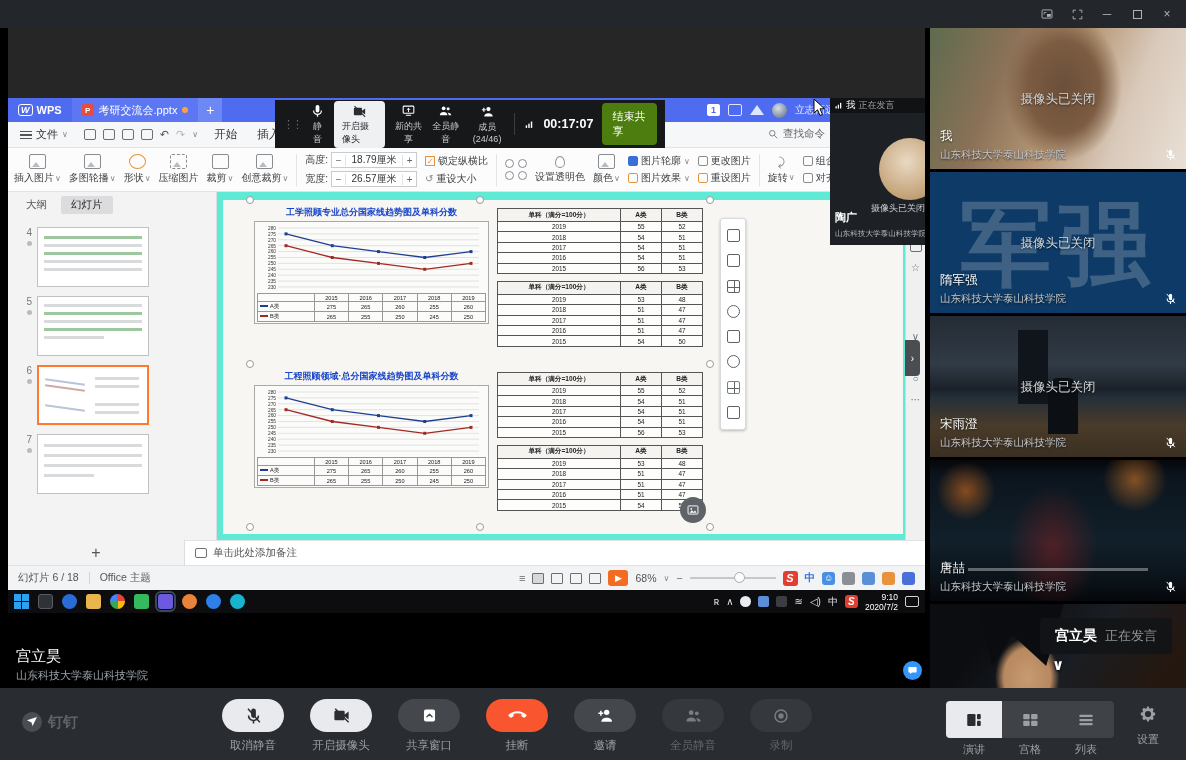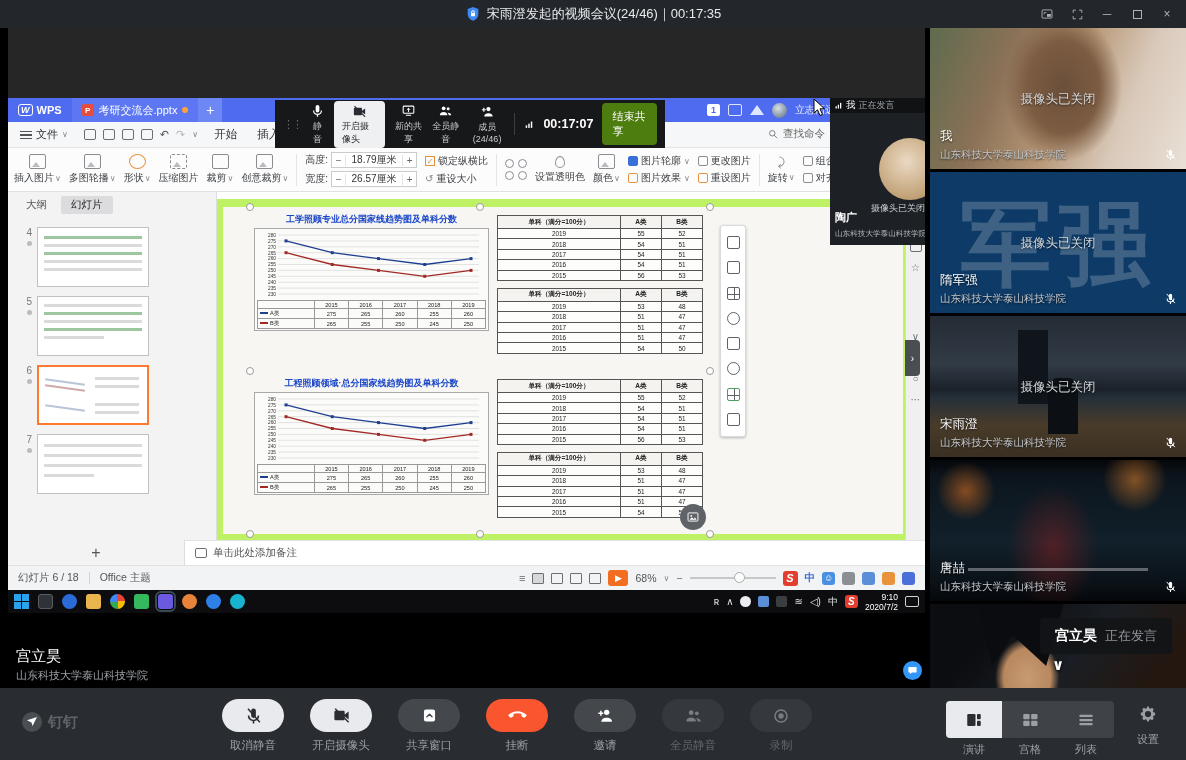--- a/index.html
+++ b/index.html
@@ -89,21 +89,21 @@
   .thumbrow{display:flex;align-items:flex-start;gap:5px;margin:9px 6px 0 10px;}
   .tnum{width:14px;text-align:right;color:#777;font-size:10px;display:flex;flex-direction:column;align-items:flex-end;gap:3px;}
   .tstar{width:5px;height:5px;border-radius:50%;background:#b9bcbf;}
   .thumb{width:112px;height:60px;background:#fff;border:1px solid #bfc1c4;position:relative;overflow:hidden;}
   .thumb.active{border:2px solid #ff7a2f;}
   .thumb .tl{position:absolute;left:6px;right:6px;height:3px;background:#d8dadc;}
   .thumb .tgreen{background:#9fc79f;}
   .thumb .tline{position:absolute;height:2px;background:#b9c4d8;}
   .panel-foot{width:177px;background:#f3f3f4;border-right:1px solid #dcdddf;display:flex;align-items:center;justify-content:center;color:#555;font-size:16px;}
 
-  .canvas{flex:1;background:#bef264;position:relative;overflow:hidden;margin-top:7px;}
+  .canvas{flex:1;background:#5eead4;position:relative;overflow:hidden;}
   .slidebg{position:absolute;left:6px;top:8px;right:2px;bottom:6px;background:#f7f6f3;}
   .selbox{position:absolute;left:33px;top:8px;width:460px;height:327px;}
   .handle{position:absolute;width:8px;height:8px;border-radius:50%;background:#fff;border:1px solid #9a9a9a;z-index:3;}
   .sblock{position:absolute;left:4px;width:452px;height:152px;}
   .ctitle{width:235px;text-align:center;font-size:9px;font-weight:bold;color:#1a46c8;margin-bottom:2px;}
   .cbox{width:235px;border:1px solid #a9a9a9;background:#fbfbfa;padding:2px 2px 1px 2px;}
   .legend{border-collapse:collapse;width:100%;margin-top:1px;}
   .legend td{border:0.5px solid #999;font-size:5.6px;color:#222;text-align:center;padding:0.5px 0;}
   .legend td:first-child{text-align:left;padding-left:2px;white-space:nowrap;}
   .lg{display:inline-block;width:8px;height:2px;vertical-align:middle;margin-right:2px;}
@@ -312,26 +312,20 @@
     </symbol>
     <symbol id="i-fullscr" viewBox="0 0 24 24">
       <path d="M4 9V4h5M15 4h5v5M20 15v5h-5M9 20H4v-5" fill="none" stroke="currentColor" stroke-width="1.7"></path>
     </symbol>
   </defs>
 </svg>
 
 <div class="app">
 
   <div class="titlebar">
-    <div class="tb-center">
-      <svg class="ic" width="16" height="16">
-          <use href="#i-shield"></use>
-        </svg>
-      <span>宋雨澄发起的视频会议(24/46)｜00:17:35</span>
-    </div>
     <div class="tb-controls">
       <span class="tbc">
           <svg class="ic" width="14" height="14">
             <use href="#i-pip"></use>
           </svg>
         </span>
       <span class="tbc">
           <svg class="ic" width="13" height="13">
             <use href="#i-fullscr"></use>
           </svg>

